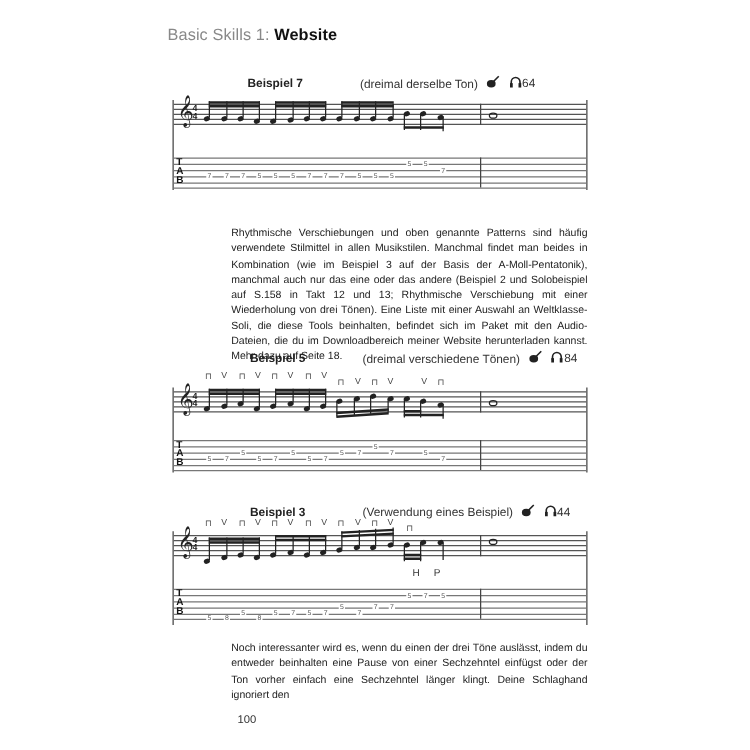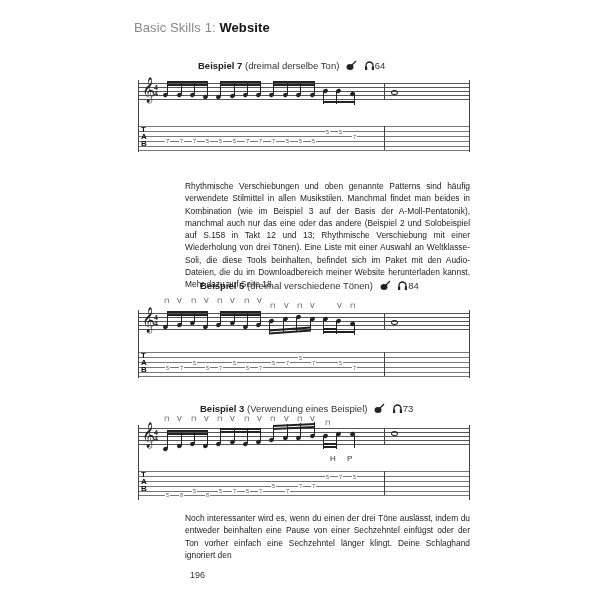--- a/index.html
+++ b/index.html
@@ -1,21 +1,21 @@
 <!DOCTYPE html>
 <html><head>
 <meta charset="utf-8">
 <style>
   html,body{margin:0;padding:0;background:#fff;}
   body{width:600px;height:600px;position:relative;overflow:hidden;font-family:"Liberation Sans",sans-serif;color:#222;}
   .header{position:absolute;left:134px;top:20px;font-size:13px;color:#888;letter-spacing:0.1px;}
   .header b{color:#111;font-weight:bold;}
   .ex-title{position:absolute;font-size:9.5px;color:#222;white-space:nowrap;}
   .ex-title b{font-weight:bold;}
-  .ex-title .paren{font-weight:normal;color:#333;}
+  .ex-title .paren{font-weight:normal;color:#333;margin-left:43px;}
   .ex-title .icon{display:inline-block;vertical-align:middle;margin-left:4px;}
   .ex-title .track{font-size:9.5px;color:#333;}
   .system{position:absolute;left:138px;width:330px;border-left:1px solid #444;border-right:1px solid #444;}
   .staff{position:absolute;left:0;right:0;}
   .staff .line{position:absolute;left:0;right:0;height:1px;background:#555;}
   .tab{position:absolute;left:0;right:0;}
   .tab .line{position:absolute;left:0;right:0;height:1px;background:#777;}
   .tablabel{position:absolute;left:2px;font-size:8px;font-weight:bold;line-height:7px;color:#111;}
   .barline{position:absolute;width:1px;background:#444;}
   .tabnum{position:absolute;font-size:5.5px;color:#555;background:#fff;padding:0 1px;line-height:6px;}
@@ -253,21 +253,21 @@
         <ellipse cx="4" cy="7" rx="3.5" ry="3" fill="#222"></ellipse>
         <line x1="5" y1="6" x2="10" y2="1" stroke="#222" stroke-width="1.3"></line>
       </svg>
   </span>
   <span class="icon">
     <svg width="11" height="11" viewBox="0 0 11 11">
         <path d="M2 8 V5.5 A3.5 3.5 0 0 1 9 5.5 V8" fill="none" stroke="#222" stroke-width="1.3"></path>
         <rect x="1" y="6.5" width="2.2" height="3.5" fill="#222"></rect>
         <rect x="7.8" y="6.5" width="2.2" height="3.5" fill="#222"></rect>
       </svg>
-  </span><span class="track">73</span>
+  </span><span class="track">44</span>
 </div>
 
 <div class="system" style="top:425px;height:75px;">
   <div class="staff" style="top:0;height:32px;">
     <div class="line" style="top:3px"></div>
       <div class="line" style="top:7px"></div>
       <div class="line" style="top:11px"></div>
       <div class="line" style="top:15px"></div>
       <div class="line" style="top:19px"></div>
     <div class="clef" style="left:3px;top:-1px;">𝄞</div>
@@ -350,13 +350,13 @@
     <span class="tabnum" style="left:159px;top:12px">7</span>
     <span class="tabnum" style="left:172px;top:12px">7</span>
     <span class="tabnum" style="left:186px;top:3px">5</span>
     <span class="tabnum" style="left:199px;top:3px">7</span>
     <span class="tabnum" style="left:213px;top:3px">5</span>
   </div>
 </div>
 
 <div class="para" style="top:512px;">Noch interessanter wird es, wenn du einen der drei Töne auslässt, indem du entweder beinhalten eine Pause von einer Sechzehntel einfügst oder der Ton vorher einfach eine Sechzehntel länger klingt. Deine Schlaghand ignoriert den</div>
 
-<div class="pagenum">196</div>
+<div class="pagenum">100</div>
 
 </body></html>

